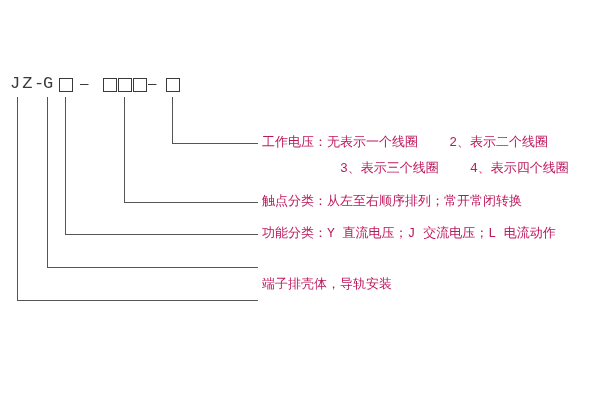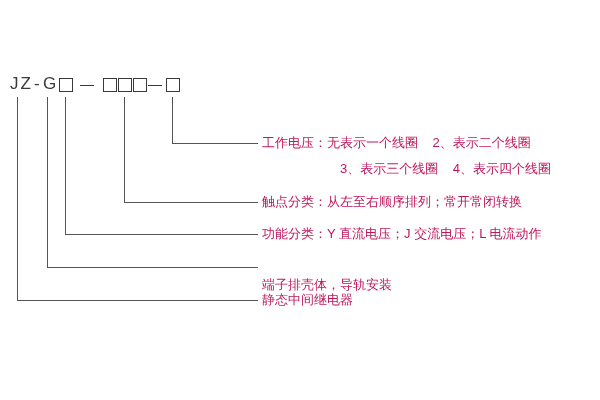--- a/index.html
+++ b/index.html
@@ -1,18 +1,18 @@
 <!DOCTYPE html>
 <html><head>
 <meta charset="utf-8">
 <style>
   html,body{margin:0;padding:0;background:#ffffff;}
   .canvas{
     position:relative;width:600px;height:400px;background:#ffffff;
-    font-family:Liberation Sans, sans-serif;color:#3a3a3a;overflow:hidden;
+    font-family:Liberation Mono, monospace;color:#3a3a3a;overflow:hidden;
   }
   .code-seg{position:absolute;top:74px;font-size:17px;letter-spacing:2px;color:#3a3a3a;}
   .ph-box{position:absolute;top:78px;width:12px;height:12px;border:1.5px solid #3a3a3a;background:#fff;}
   .connector{position:absolute;border-left:1px solid #555;border-bottom:1px solid #555;}
   .label{position:absolute;font-size:13px;line-height:16px;color:#be185d;white-space:pre;}
 </style>
 </head>
 <body>
 
 <div class="canvas">
@@ -32,15 +32,14 @@
   <div class="connector" style="left:47px;top:97px;width:210px;height:170px"></div>
   <div class="connector" style="left:65px;top:97px;width:192px;height:137px"></div>
   <div class="connector" style="left:124px;top:97px;width:133px;height:105px"></div>
   <div class="connector" style="left:172px;top:97px;width:85px;height:46px"></div>
 
   <div class="label" style="left:262px;top:135px">工作电压：无表示一个线圈    2、表示二个线圈</div>
   <div class="label" style="left:340px;top:161px">3、表示三个线圈    4、表示四个线圈</div>
   <div class="label" style="left:262px;top:194px">触点分类：从左至右顺序排列；常开常闭转换</div>
   <div class="label" style="left:262px;top:226px">功能分类：Y 直流电压；J 交流电压；L 电流动作</div>
   <div class="label" style="left:262px;top:277px">端子排壳体，导轨安装</div>
-  <div class="label" style="left:262px;top:292px">静态中间继电器</div>
 
 </div>
 
 </body></html>

